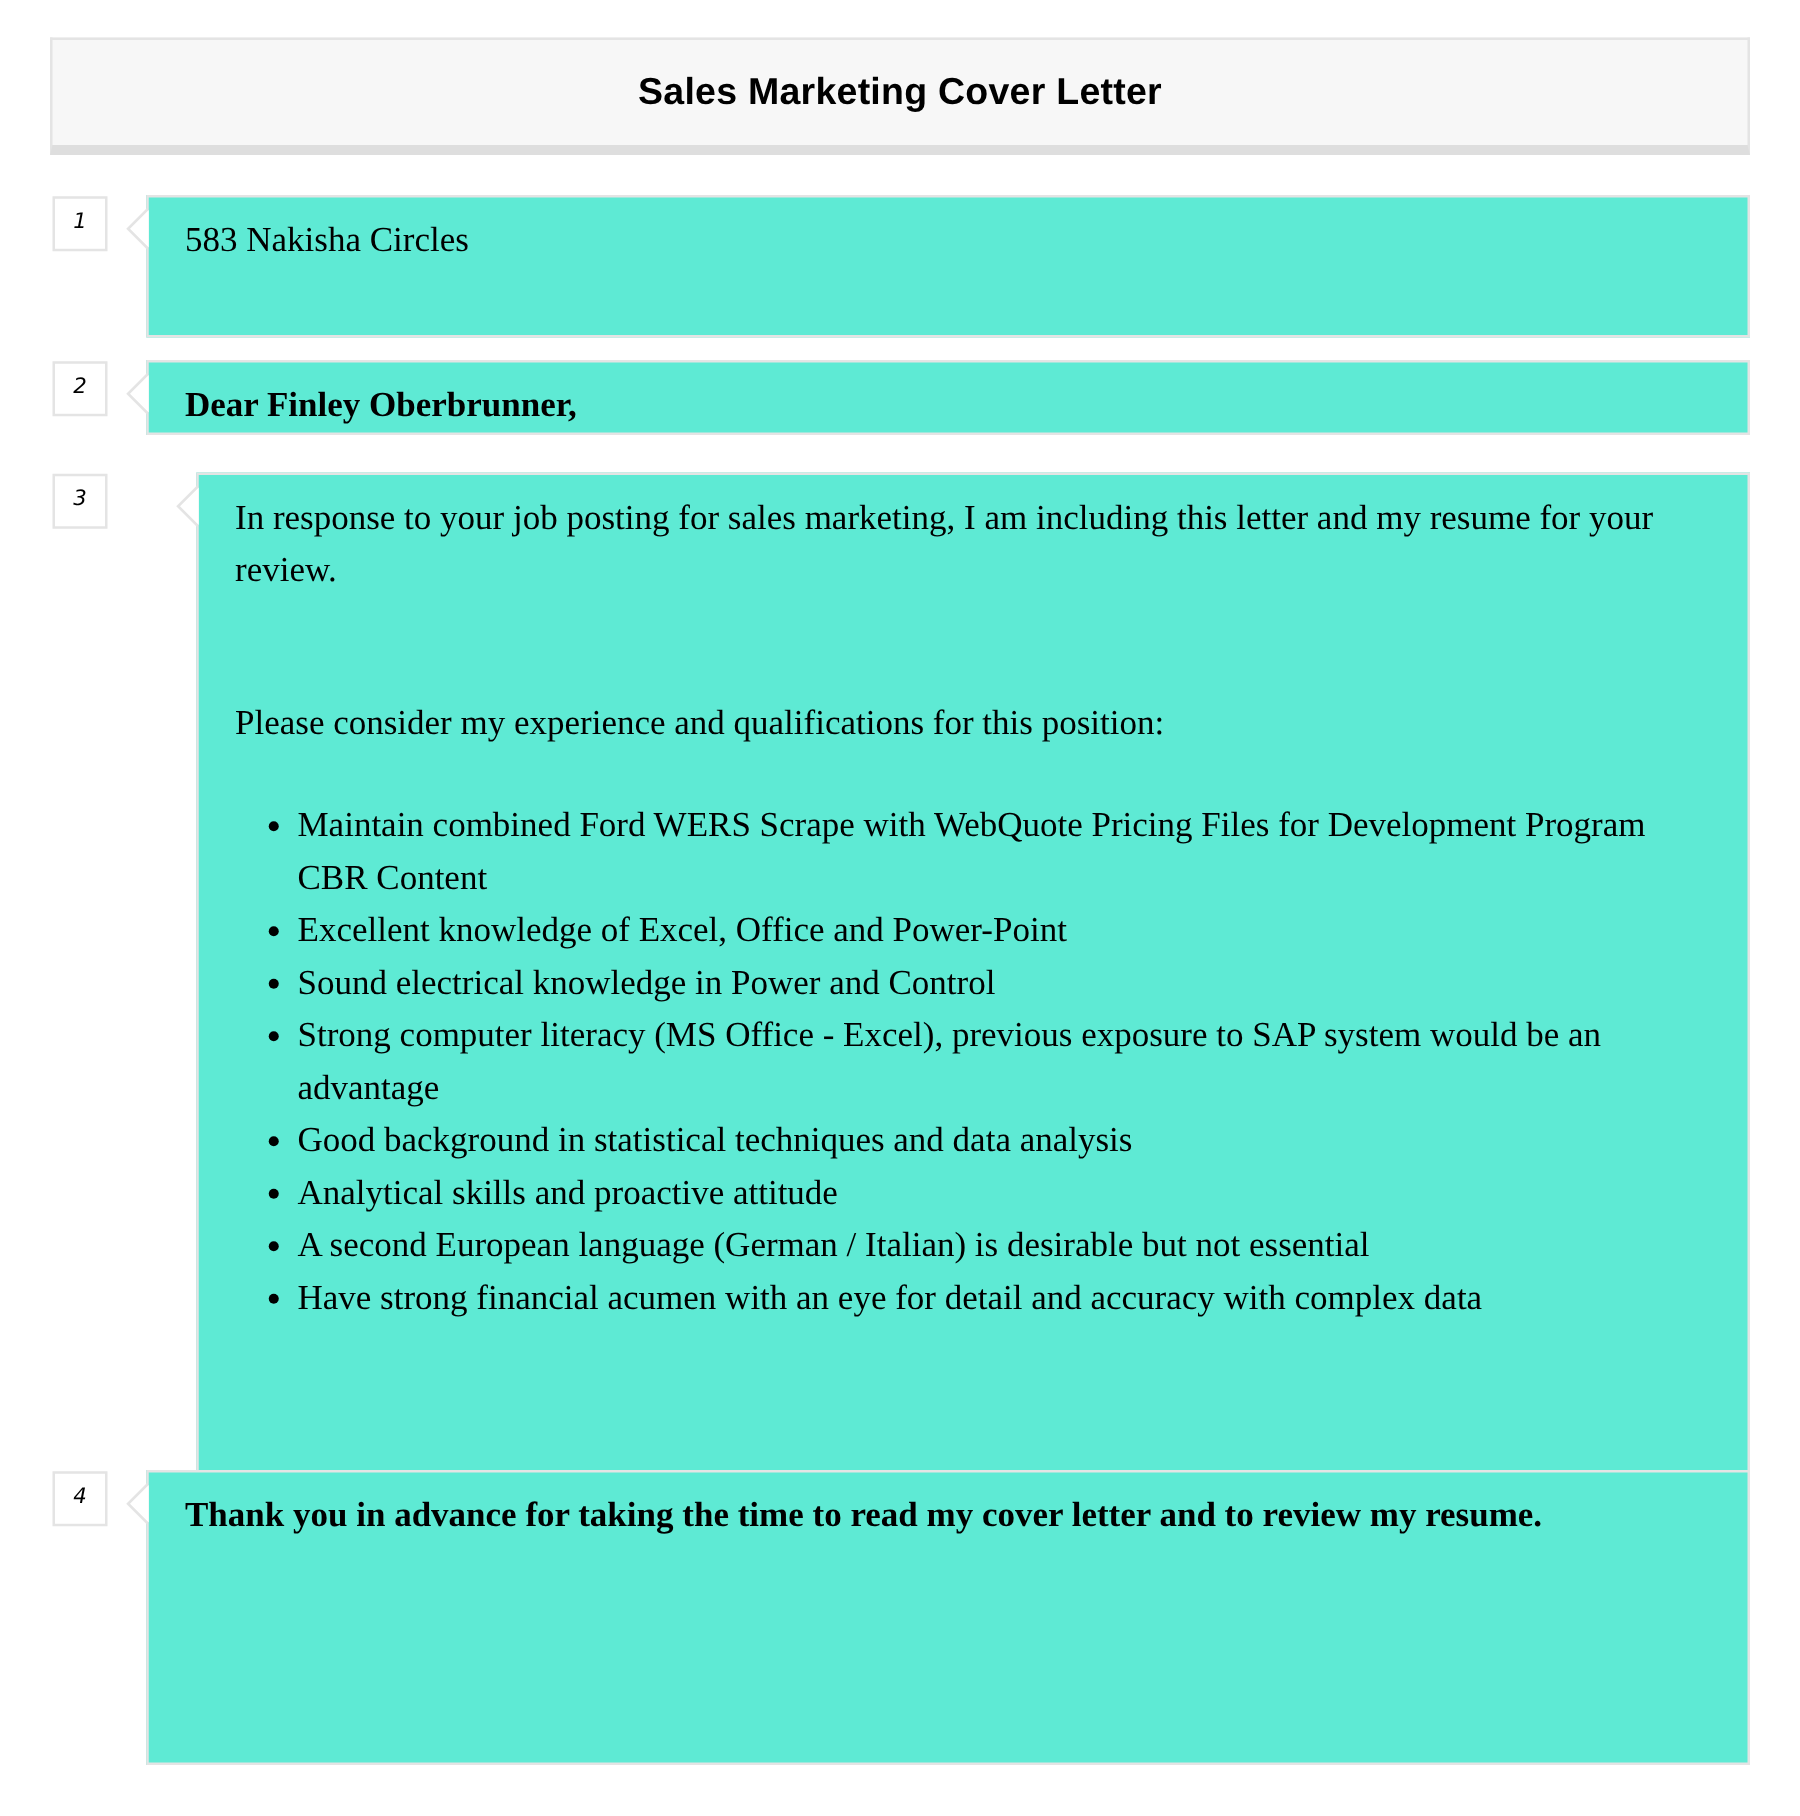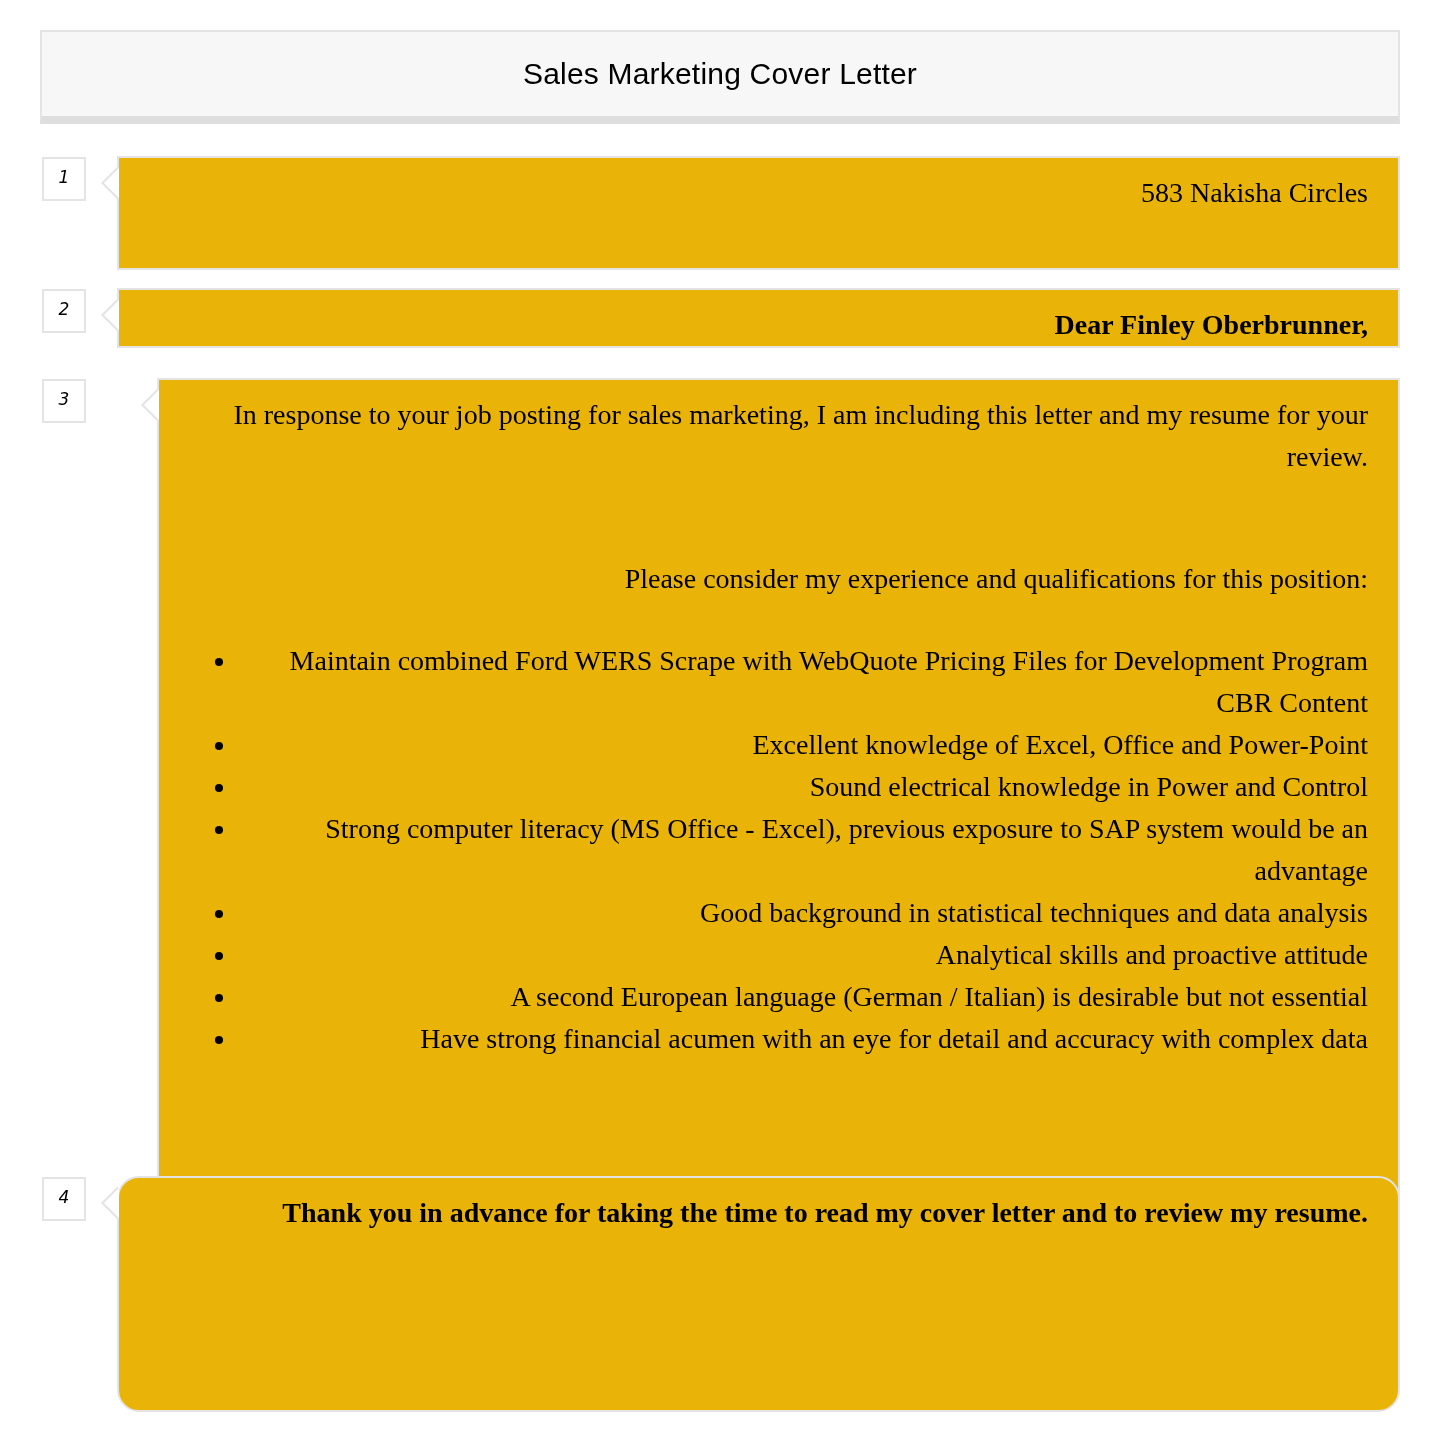--- a/index.html
+++ b/index.html
@@ -3,36 +3,36 @@
 <meta charset="utf-8">
 <style>
   html, body { margin: 0; padding: 0; background: #ffffff; }
   body { width: 1440px; height: 1453px; position: relative; color: #000; }
   .header {
     position: absolute; left: 40px; top: 30px; width: 1356px; height: 84px;
     background: #f7f7f7; border: 2px solid #e4e4e4; border-bottom: 8px solid #dedede;
     display: flex; align-items: center; justify-content: center;
   }
   .header h1 {
-    margin: 0; font-family: "Liberation Sans", sans-serif; font-weight: normal;
+    margin: 0; font-family: "Liberation Sans", sans-serif; font-weight: bold;
     font-size: 30px; letter-spacing: 0.2px;
   }
   .section { position: absolute; left: 40px; width: 1360px; }
   .num {
     position: absolute; left: 2px; top: 1px; width: 44px; height: 44px;
     border: 2px solid #e4e4e4; background: #fff;
     font-family: "DejaVu Sans", sans-serif; font-style: italic; font-size: 17px;
     display: flex; align-items: center; justify-content: center; box-sizing: border-box;
     padding-bottom: 4px;
   }
   .box {
     position: absolute; left: 77px; top: 0; right: 0;
-    border: 2px solid #e4e4e4; background: #eab308; box-sizing: border-box;
+    border: 2px solid #e4e4e4; background: #5eead4; box-sizing: border-box;
     padding: 14px 30px 16px 29px;
-    font-family: "Liberation Serif", serif; font-size: 28px; line-height: 42px; text-align: right;
+    font-family: "Liberation Serif", serif; font-size: 28px; line-height: 42px;
   }
   .box::before {
     content: ""; position: absolute; left: -18px; top: 8px;
     width: 0; height: 0;
     border-top: 17px solid transparent; border-bottom: 17px solid transparent;
     border-right: 17px solid #e4e4e4;
   }
   .box::after {
     content: ""; position: absolute; left: -15px; top: 10px;
     width: 0; height: 0;
@@ -82,18 +82,18 @@
       <li>Good background in statistical techniques and data analysis</li>
       <li>Analytical skills and proactive attitude</li>
       <li>A second European language (German / Italian) is desirable but not essential</li>
       <li>Have strong financial acumen with an eye for detail and accuracy with complex data</li>
     </ul>
   </div>
 </div>
 
 <div class="section" style="top:1176px; height:236px;">
   <div class="num">4</div>
-  <div class="box" style="height:236px;border-radius:22px;">
+  <div class="box" style="height:236px;">
     <p class="bold">Thank you in advance for taking the time to read my cover letter and to review my resume.</p>
     <div class="gap"></div>
     <div class="gap"></div>
   </div>
 </div>
 
 </body></html>

